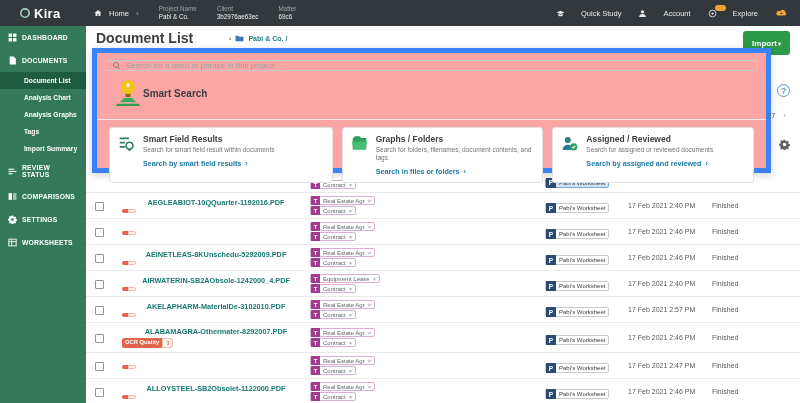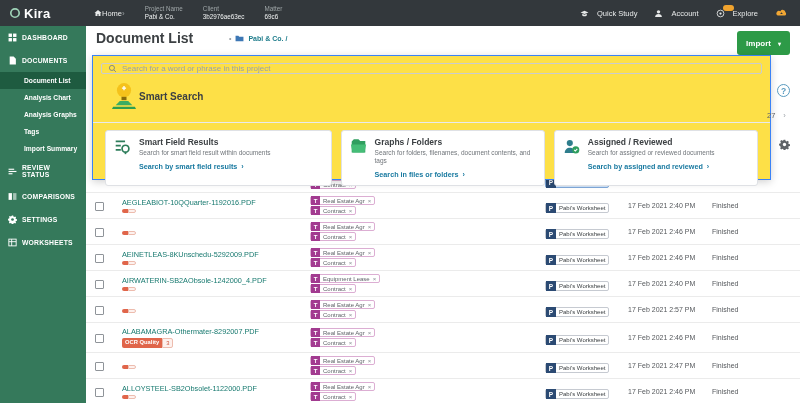--- a/index.html
+++ b/index.html
@@ -2,84 +2,84 @@
 <html><head>
 <meta charset="utf-8">
 <style>
   * { box-sizing: border-box; margin: 0; padding: 0; }
   html,body { width:800px; height:403px; }
   body { font-family:"Liberation Sans", sans-serif; background:#fff; }
   #app { position:relative; width:800px; height:403px; overflow:hidden; background:#fff; }
 
   
   .topbar { position:absolute; left:0; top:0; width:800px; height:26px; background:#33383c; color:#dfe3e3; display:flex; align-items:center; z-index:10; }
-  .logo { width:86px; padding-left:9px; display:flex; align-items:center; gap:3px; color:#fff; font-size:13px; font-weight:bold; letter-spacing:.3px; cursor:pointer; }
+  .logo { width:86px; padding-left:19px; display:flex; align-items:center; gap:3px; color:#fff; font-size:13px; font-weight:bold; letter-spacing:.3px; cursor:pointer; }
   .logo svg { width:12px; height:12px; }
-  .tb-home { display:flex; align-items:center; gap:0; font-size:7.5px; color:#e8eaea; cursor:pointer; margin-left:8px; }
+  .tb-home { display:flex; align-items:center; gap:7px; font-size:7.5px; color:#e8eaea; cursor:pointer; margin-left:8px; }
   .tb-home svg { width:8px; height:8px; }
   .tb-chev { color:#9aa0a2; font-size:8px; }
   .tb-meta { display:flex; flex-direction:column; margin-left:20px; line-height:1.3; font-size:6.3px; }
   .m-label { color:#9fa6a8; }
   .m-value { color:#f2f4f4; }
   .tb-right { margin-left:auto; display:flex; align-items:center; gap:17px; padding-right:12px; }
-  .tb-item { display:flex; align-items:flex-start; gap:8px; font-size:7.5px; color:#e8eaea; cursor:pointer; position:relative; }
+  .tb-item { display:flex; align-items:flex-start; gap:16px; font-size:7.5px; color:#e8eaea; cursor:pointer; position:relative; }
   .tb-item svg { width:9px; height:9px; }
   .tb-badge { position:absolute; top:-4px; left:7px; width:11px; height:6px; border-radius:3px; background:#f0a32e; }
   .tb-cloud svg { width:13px; height:10px; }
 
   
   .sidebar { position:absolute; left:0; top:26px; width:86px; bottom:0; background:#35795b; color:#fff; z-index:2; }
   .nav-item { display:flex; align-items:center; gap:5px; padding:7px 8px; font-size:6.8px; font-weight:bold; letter-spacing:.2px; cursor:pointer; }
   .nav-icon { display:inline-flex; }
   .nav-icon svg { width:9px; height:9px; }
   .nav-sub { padding:5px 8px 5px 24px; font-size:6.7px; font-weight:bold; color:#fff; cursor:pointer; }
   .nav-sub.active { background:#1e5b40; }
 
   
   .page-title { position:absolute; left:96px; top:30px; font-size:14px; color:#3c4043; font-weight:bold; }
   .breadcrumb { position:absolute; left:229px; top:35px; display:flex; align-items:center; gap:4px; font-size:7px; color:#1f7d8c; font-weight:bold; cursor:pointer; }
   .bc-dot { color:#9aa0a6; }
   .breadcrumb svg { width:9px; height:7px; }
-  .import-btn { position:absolute; right:10px; top:31px; height:24px; padding:0 9px; background:#2d9a47; border:none; border-radius:3px; color:#fff; font-size:8px; font-weight:bold; font-family:inherit; display:flex; align-items:center; gap:7px; cursor:pointer; }
+  .import-btn { position:absolute; right:10px; top:31px; height:24px; padding:0 9px; background:#2d9a47; border:none; border-radius:3px; color:#fff; font-size:8px; font-weight:bold; font-family:inherit; display:flex; align-items:center; gap:1px; cursor:pointer; }
   .caret { font-size:6px; }
 
   
   .help { position:absolute; left:777px; top:84px; width:13px; height:13px; border:1px solid #5a9bbf; border-radius:50%; color:#5a9bbf; font-size:8.5px; font-weight:bold; text-align:center; line-height:12px; cursor:pointer; z-index:6; }
   .pagination { position:absolute; left:767px; top:111px; font-size:7.5px; color:#5f6368; display:flex; gap:8px; cursor:pointer; z-index:6; }
   .pg-chev { color:#9aa0a6; }
   .rail-gear { position:absolute; left:779px; top:136px; cursor:pointer; z-index:6; }
   .rail-gear svg { width:11px; height:11px; }
 
   
   .table { position:absolute; left:86px; top:165px; right:0; z-index:1; }
   .trow { display:flex; align-items:center; height:26px; border-bottom:1px solid #ebebeb; padding-left:9px; }
   .trow.tall { height:30px; }
   .trow.partial { height:28px; align-items:flex-end; padding-bottom:3px; }
   .c-check { width:27px; }
   .checkbox { display:inline-block; width:9px; height:9px; border:1px solid #8f9499; border-radius:1px; background:#fff; cursor:pointer; }
   .c-file { width:188px; }
-  .fname { font-size:7.3px; color:#17796f; font-weight:normal; text-decoration:none; cursor:pointer; display:block; white-space:nowrap; overflow:hidden; }
+  .fname { font-size:7.3px; color:#17796f; font-weight:bold; text-decoration:none; cursor:pointer; display:block; white-space:nowrap; overflow:hidden;text-align:center; }
   .ocr { display:flex; margin-top:2px; width:max-content; }
   .ocr-label { background:#e0654a; color:#fff; font-size:5.8px; font-weight:bold; padding:1px 3px; border-radius:2px 0 0 2px; }
   .ocr-count { border:1px solid #edbcae; color:#d05a40; background:#fdf1ee; font-size:5.8px; padding:1px 3px; border-radius:0 2px 2px 0; }
   .c-tags { width:235px; display:flex; flex-direction:column; gap:1px; align-items:flex-start; }
   .chip { display:inline-flex; align-items:center; height:9px; border:1px solid #dcaed3; border-radius:2px; background:#fff; font-size:6px; color:#5f6368; cursor:pointer; }
   .chip-t { width:9px; height:9px; background:#a23b90; color:#fff; display:flex; align-items:center; justify-content:center; font-size:6px; font-weight:bold; }
   .chip-label { padding:0 3px; white-space:nowrap; }
   .chip-x { padding-right:3px; color:#8a8f94; cursor:pointer; }
   .c-ws { width:83px; }
   .ws-badge { display:inline-flex; align-items:center; height:10px; border:1px solid #c6cad1; border-radius:2px; background:#fff; font-size:6px; color:#3c4043; cursor:pointer; }
   .ws-p { width:10px; height:10px; background:#2b4a73; color:#fff; display:flex; align-items:center; justify-content:center; font-size:6.5px; font-weight:bold; }
   .ws-label { padding:0 3px; white-space:nowrap; }
   .trow.partial .ws-badge { background:#cfe2f6; border-color:#7fa8d9; }
   .c-date { width:84px; font-size:7px; color:#55585c; }
   .c-status { flex:1; font-size:7px; color:#55585c; }
 
   
-  .search-panel { position:absolute; left:92px; top:55px; width:679px; height:125px; background:#fde047; border:1px solid #3b82f6; box-shadow:0 2px 8px rgba(0,0,0,.18); z-index:5; display:flex; flex-direction:column; }
+  .search-panel { position:absolute; left:92px; top:48px; width:679px; height:125px; background:#fca5a5; border:5px solid #3b82f6; box-shadow:0 2px 8px rgba(0,0,0,.18); z-index:5; display:flex; flex-direction:column; }
   .search-input-wrap { margin:7px 8px 4px; height:20px; border:1px solid #c9ccd0; border-radius:2px; display:flex; align-items:center; gap:5px; padding:0 6px; }
   .search-input-wrap svg { width:9px; height:9px; flex:none; }
   .search-input-wrap input { flex:1; border:none; outline:none; font-size:8px; color:#3c4043; font-family:inherit; background:transparent; }
   .search-input-wrap input::placeholder { color:#9aa0a6; }
   .ss-head { display:flex; align-items:center; padding:3px 16px 5px; }
   .bulb svg { width:30px; height:30px; }
   .ss-title { font-size:10px; font-weight:bold; color:#3c4043; margin-bottom:3px; }
   .ss-sub { font-size:7.5px; color:#5f6368; }
   .ss-div { border-top:1px solid #e8eaed; margin-top:2px; }
   .cards { flex:1; display:flex; gap:9px; padding:7px 12px 9px; }
@@ -382,20 +382,21 @@
         <span class="ws-p">P</span>
         <span class="ws-label">Pabi's Worksheet</span>
       </span>
     </div>
     <div class="c-date">17 Feb 2021 2:40 PM</div>
     <div class="c-status">Finished</div>
   </div>
         <div class="trow">
     <div class="c-check"><span class="checkbox"></span></div>
     <div class="c-file">
+      <a class="fname">AKELAPHARM-MaterialDe-3102010.PDF</a>
       <div class="ocr" hidden="">
         <span class="ocr-label"></span>
         <span class="ocr-count"></span>
       </div>
     </div>
     <div class="c-tags">
             <span class="chip">
     <span class="chip-t">T</span>
     <span class="chip-label">Real Estate Agr</span>
     <span class="chip-x">×</span>

